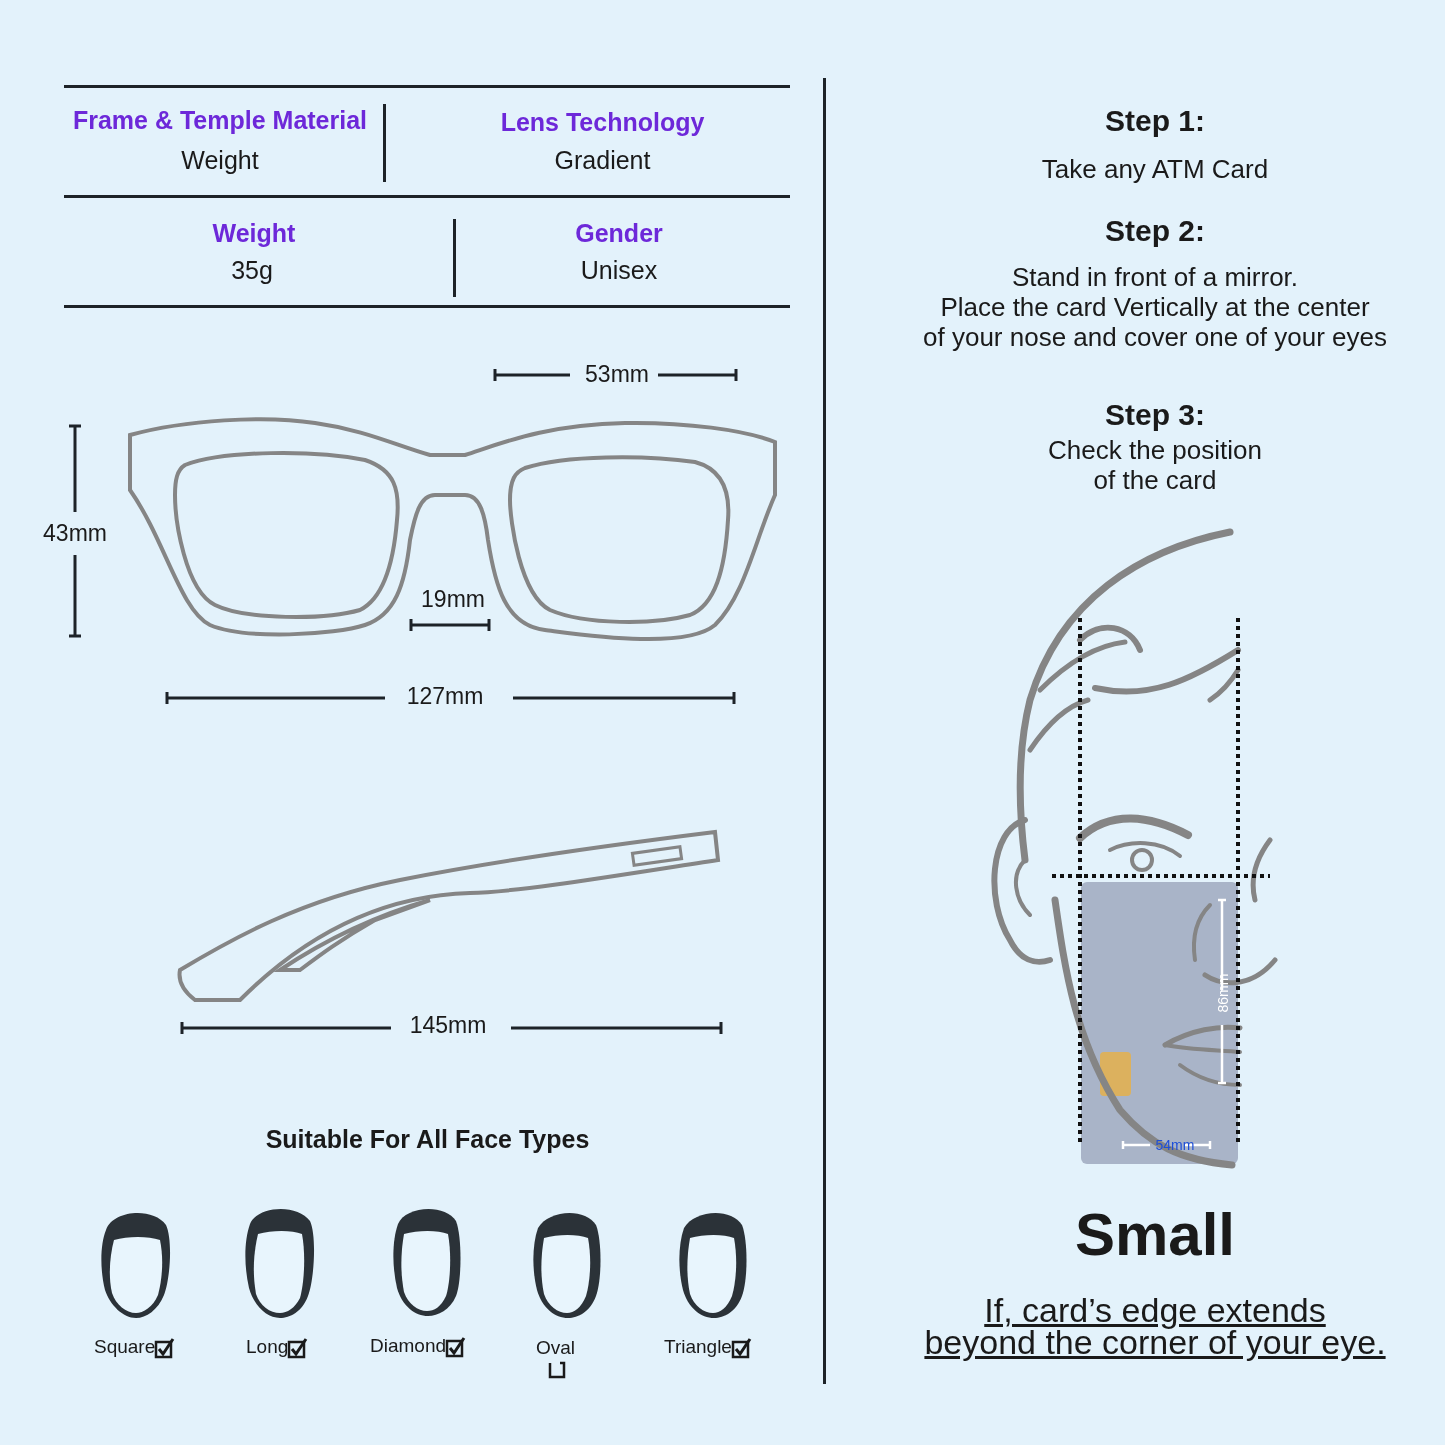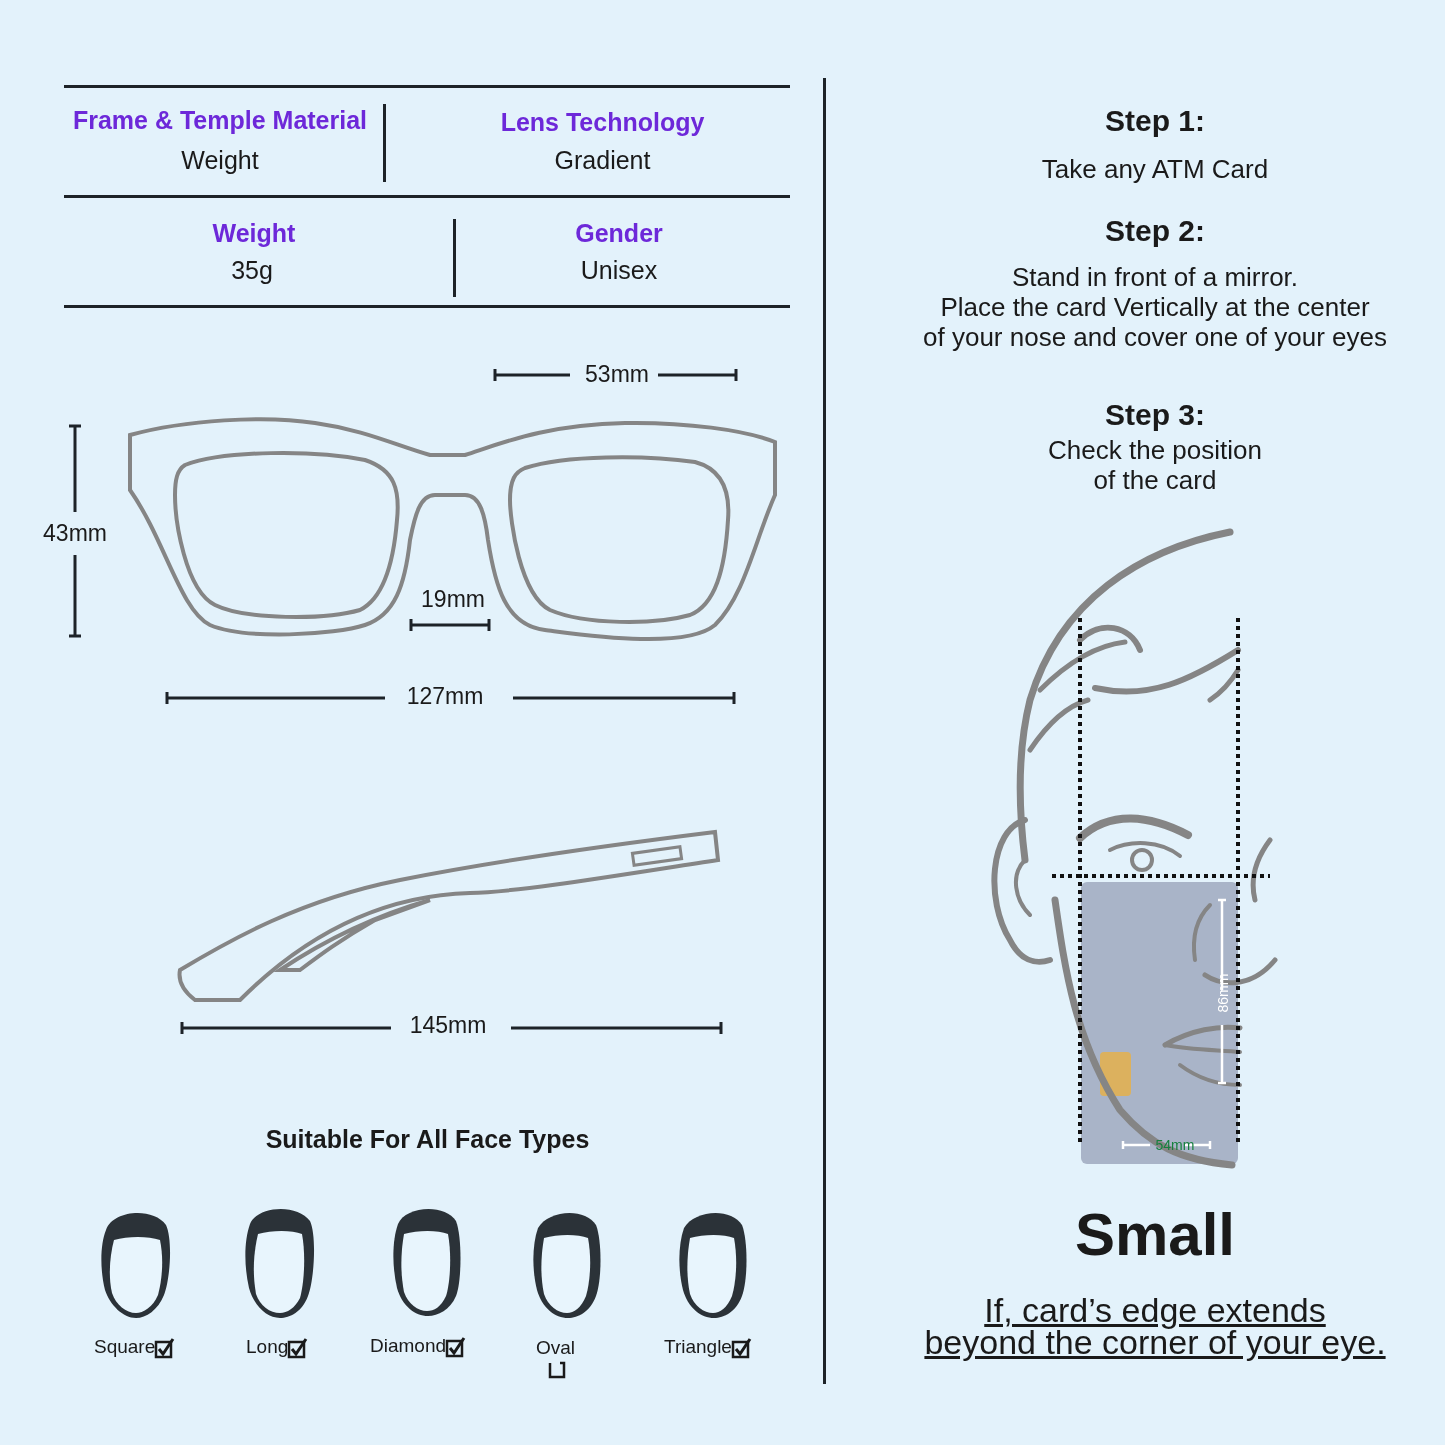--- a/index.html
+++ b/index.html
@@ -225,21 +225,21 @@
       <line x1="238" y1="380" x2="246" y2="380"></line>
       <line x1="242" y1="505" x2="242" y2="563"></line>
       <line x1="238" y1="563" x2="246" y2="563"></line>
       <line x1="143" y1="625" x2="170" y2="625"></line>
       <line x1="143" y1="621" x2="143" y2="629"></line>
       <line x1="205" y1="625" x2="230" y2="625"></line>
       <line x1="230" y1="621" x2="230" y2="629"></line>
     </g>
   </svg>
   <div class="abs" style="left:1203px; top:985px; width:40px; color:#ffffff; font-size:14px; transform:rotate(-90deg); text-align:center;">86mm</div>
-  <div class="abs" style="left:1150px; top:1137px; width:50px; color:#15803d; font-size:14px; text-align:center;">54mm</div>
+  <div class="abs" style="left:1150px; top:1137px; width:50px; color:#1d4ed8; font-size:14px; text-align:center;">54mm</div>
 </div>
 
 <div>
   <div class="abs" style="left:880px; top:1200px; width:550px; text-align:center; font-weight:bold; font-size:60px;">Small</div>
   <div class="abs" style="left:880px; top:1294px; width:550px; text-align:center; font-size:34px; line-height:32px;text-decoration:underline;">
     <div>If, card’s edge extends</div>
     <div>beyond the corner of your eye.</div>
   </div>
 </div>
 

